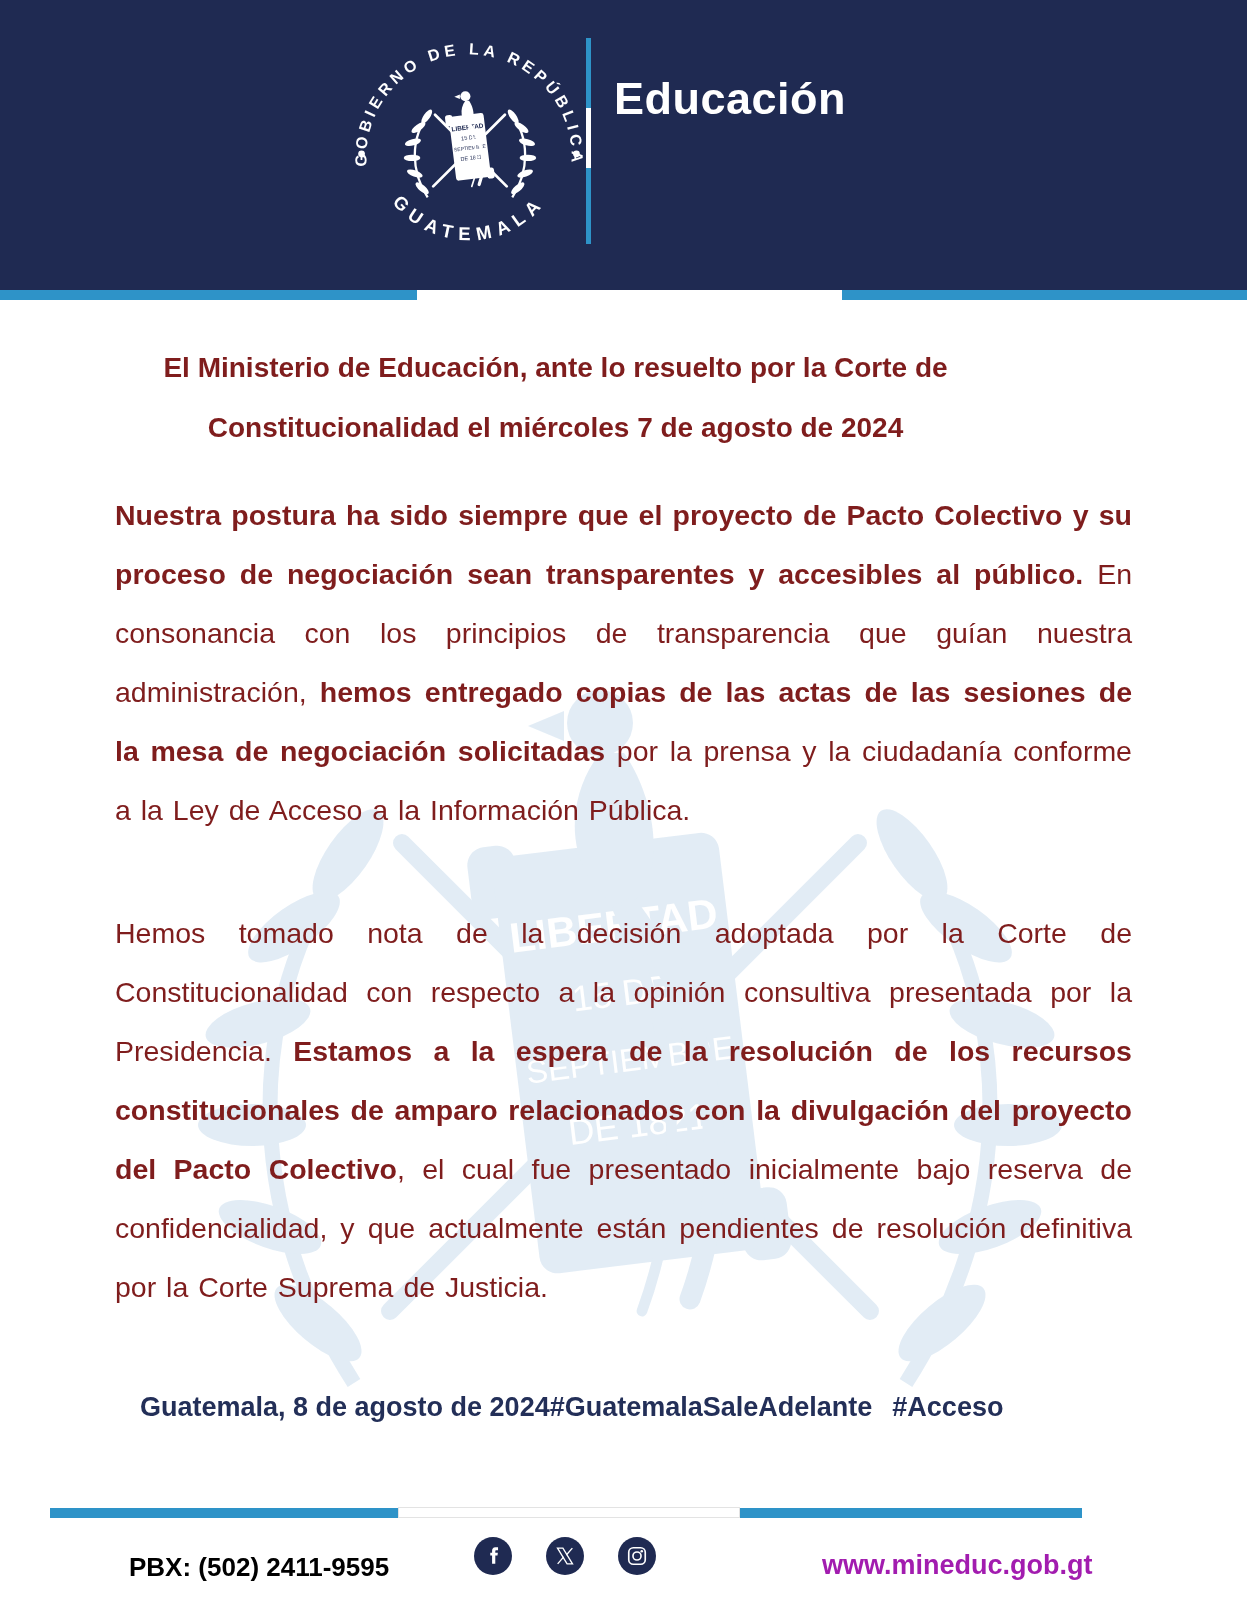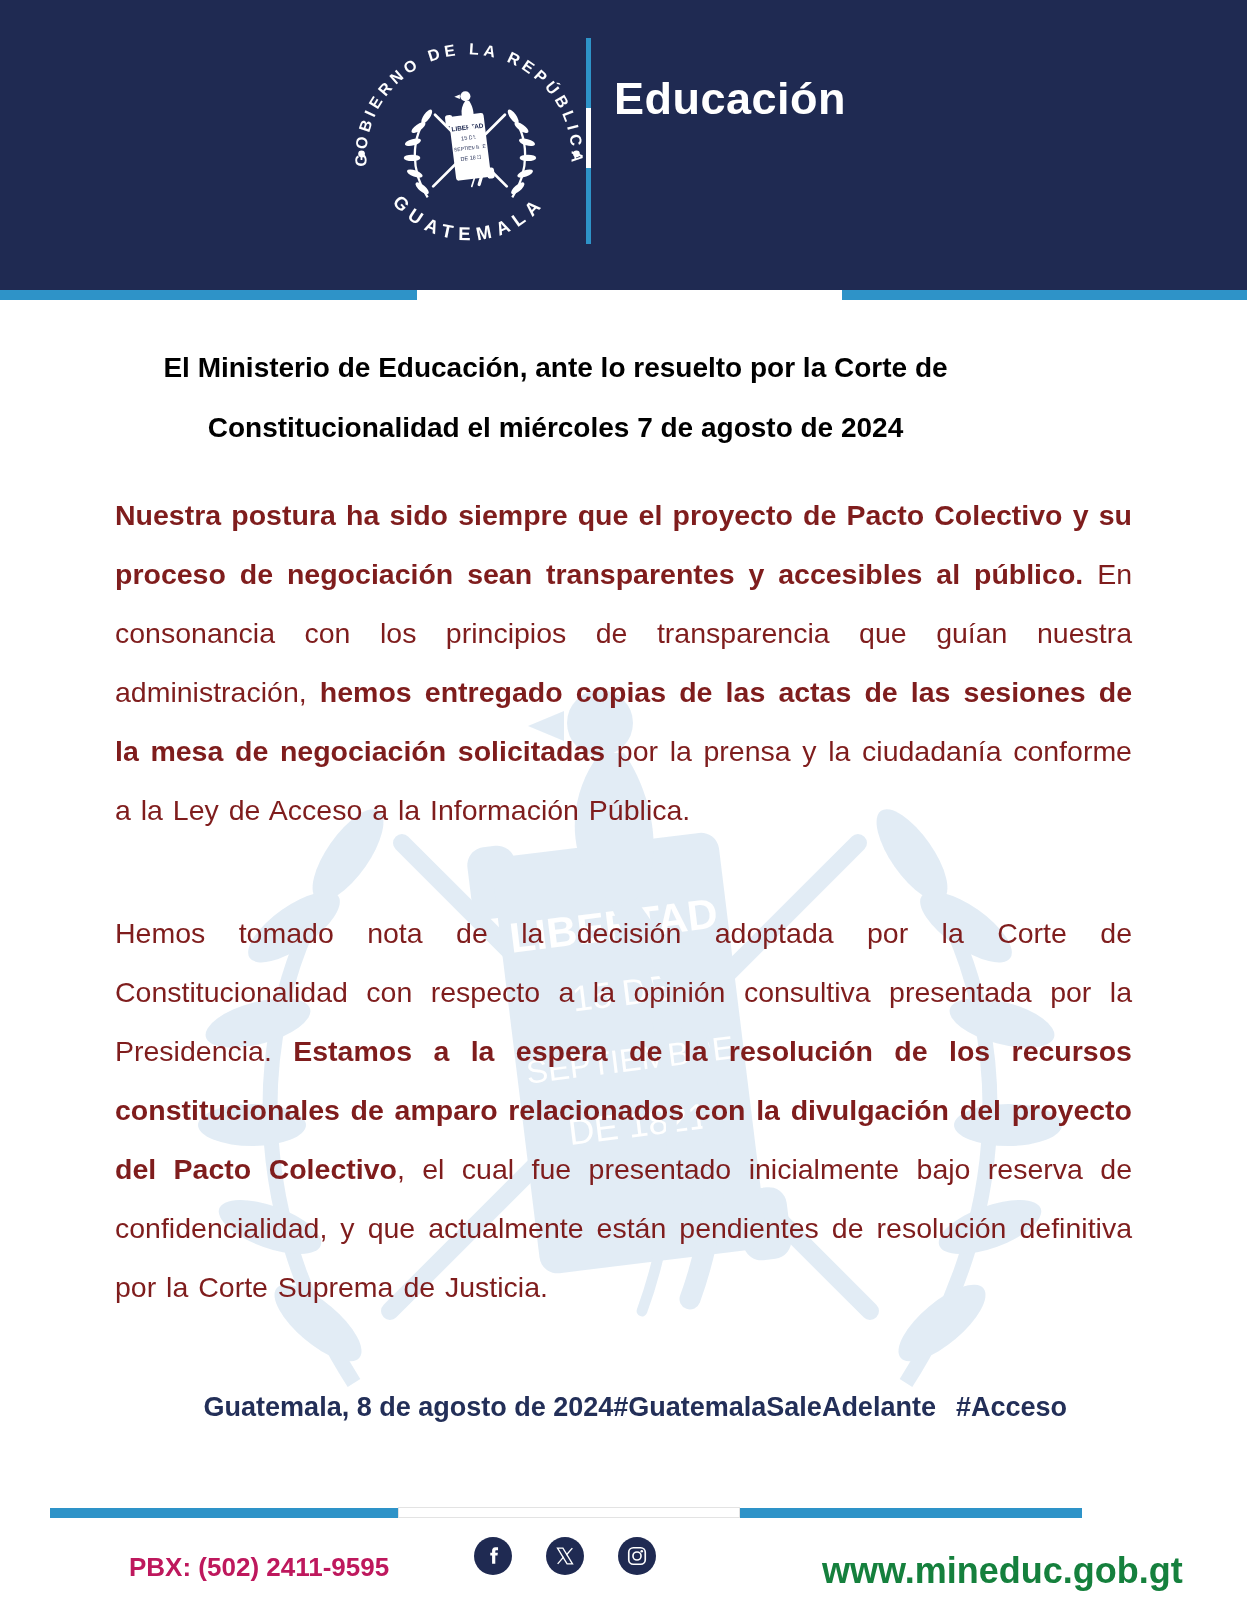--- a/index.html
+++ b/index.html
@@ -16,35 +16,35 @@
   .divider .d-blue-bot{flex:1;background:#2e93c8;}
   .ministry{position:absolute;left:614px;top:74px;color:#ffffff;line-height:50px;font-size:45px;letter-spacing:.5px;}
   .ministry .light{font-weight:400;}
   .ministry .bold{font-weight:700;}
   .header-stripe{position:absolute;left:0;top:290px;width:1247px;height:10px;background:#2e93c8;}
   .header-stripe .gap{position:absolute;left:417px;top:0;width:425px;height:10px;background:#ffffff;}
   
   .watermark{position:absolute;left:140px;top:555px;width:980px;height:960px;opacity:.6;pointer-events:none;}
   
   .doc-title{position:absolute;left:0;top:338px;width:1111px;text-align:center;
-    color:#000000;font-weight:700;font-size:28px;line-height:60px;}
+    color:#7f1d1d;font-weight:700;font-size:28px;line-height:60px;}
   .para{position:absolute;left:115px;width:1017px;margin:0;color:#7f1d1d;
     font-size:28.5px;line-height:59px;text-align:justify;text-justify:inter-word;word-spacing:2px;}
   .para .seg-b{font-weight:700;}
   .para .seg-r{font-weight:400;}
   .p1{top:486px;}
   .p2{top:904px;}
   .dateline{position:absolute;left:140px;right:180px;top:1392px;display:flex;
-    justify-content:flex-end;align-items:baseline;color:#232f58;font-weight:700;font-size:27px;}
+    justify-content:flex-start;align-items:baseline;color:#232f58;font-weight:700;font-size:27px;}
   .hashtags{display:flex;gap:20px;}
   
   .footer-stripe{position:absolute;left:50px;top:1508px;width:1032px;height:10px;background:#2e93c8;}
   .footer-stripe .gap{position:absolute;left:348px;top:-1px;width:342px;height:11px;background:#ffffff;border:1px solid #e3e3e3;box-sizing:border-box;}
-  .pbx{position:absolute;left:129px;top:1552px;color:#be185d;font-weight:700;font-size:26px;}
-  .website{position:absolute;left:822px;top:1550px;color:#15803d;font-weight:700;font-size:36px;}
+  .pbx{position:absolute;left:129px;top:1552px;color:#000000;font-weight:700;font-size:26px;}
+  .website{position:absolute;left:822px;top:1550px;color:#a21caf;font-weight:700;font-size:27px;}
   .socials{position:absolute;left:474px;top:1537px;display:flex;gap:34px;}
   .soc{width:38px;height:38px;border-radius:50%;background:#1f2a52;display:flex;align-items:center;justify-content:center;}
   .soc svg{display:block;}
   .hidden-defs{position:absolute;width:0;height:0;overflow:hidden;}
 </style>
 </head>
 <body>
 
 <svg class="hidden-defs" aria-hidden="true">
   <defs>

